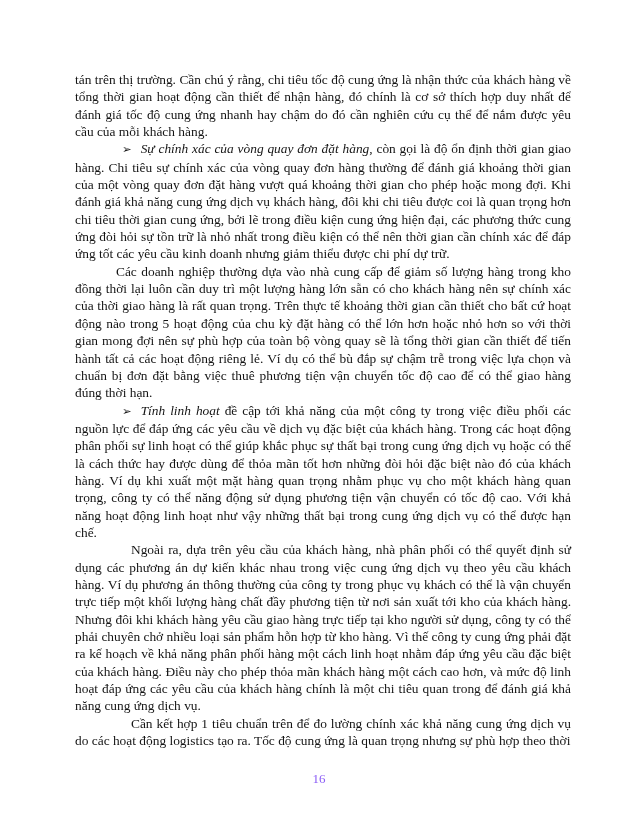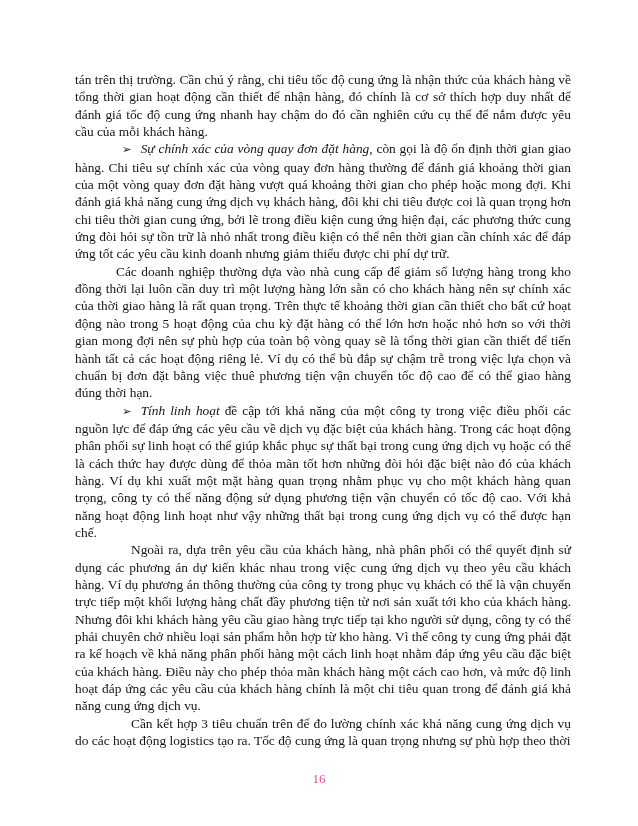--- a/index.html
+++ b/index.html
@@ -59,18 +59,18 @@
     <p>tán trên thị trường. Cần chú ý rằng, chi tiêu tốc độ cung ứng là nhận thức của khách hàng về tổng thời gian hoạt động cần thiết để nhận hàng, đó chính là cơ sở thích hợp duy nhất để đánh giá tốc độ cung ứng nhanh hay chậm do đó cần nghiên cứu cụ thể để nắm được yêu cầu của mỗi khách hàng.</p>
 
     <p class="bullet"><span class="bullet-marker">➢</span><span class="lead-italic">Sự chính xác của vòng quay đơn đặt hàng</span><span>, còn gọi là độ ổn định thời gian giao hàng. Chi tiêu sự chính xác của vòng quay đơn hàng thường để đánh giá khoảng thời gian của một vòng quay đơn đặt hàng vượt quá khoảng thời gian cho phép hoặc mong đợi. Khi đánh giá khả năng cung ứng dịch vụ khách hàng, đôi khi chi tiêu được coi là quan trọng hơn chi tiêu thời gian cung ứng, bởi lẽ trong điều kiện cung ứng hiện đại, các phương thức cung ứng đòi hỏi sự tồn trữ là nhỏ nhất trong điều kiện có thể nên thời gian cần chính xác để đáp ứng tốt các yêu cầu kinh doanh nhưng giảm thiểu được chi phí dự trữ.</span></p>
 
     <p class="indent-sm">Các doanh nghiệp thường dựa vào nhà cung cấp để giảm số lượng hàng trong kho đồng thời lại luôn cần duy trì một lượng hàng lớn sẵn có cho khách hàng nên sự chính xác của thời giao hàng là rất quan trọng. Trên thực tế khoảng thời gian cần thiết cho bất cứ hoạt động nào trong 5 hoạt động của chu kỳ đặt hàng có thể lớn hơn hoặc nhỏ hơn so với thời gian mong đợi nên sự phù hợp của toàn bộ vòng quay sẽ là tổng thời gian cần thiết để tiến hành tất cả các hoạt động riêng lẻ. Ví dụ có thể bù đắp sự chậm trễ trong việc lựa chọn và chuẩn bị đơn đặt bằng việc thuê phương tiện vận chuyển tốc độ cao để có thể giao hàng đúng thời hạn.</p>
 
     <p class="bullet"><span class="bullet-marker">➢</span><span class="lead-italic">Tính linh hoạt</span><span> đề cập tới khả năng của một công ty trong việc điều phối các nguồn lực để đáp ứng các yêu cầu về dịch vụ đặc biệt của khách hàng. Trong các hoạt động phân phối sự linh hoạt có thể giúp khắc phục sự thất bại trong cung ứng dịch vụ hoặc có thể là cách thức hay được dùng để thỏa mãn tốt hơn những đòi hỏi đặc biệt nào đó của khách hàng. Ví dụ khi xuất một mặt hàng quan trọng nhằm phục vụ cho một khách hàng quan trọng, công ty có thể năng động sử dụng phương tiện vận chuyển có tốc độ cao. Với khả năng hoạt động linh hoạt như vậy những thất bại trong cung ứng dịch vụ có thể được hạn chế.</span></p>
 
     <p class="indent-lg">Ngoài ra, dựa trên yêu cầu của khách hàng, nhà phân phối có thể quyết định sử dụng các phương án dự kiến khác nhau trong việc cung ứng dịch vụ theo yêu cầu khách hàng. Ví dụ phương án thông thường của công ty trong phục vụ khách có thể là vận chuyển trực tiếp một khối lượng hàng chất đầy phương tiện từ nơi sản xuất tới kho của khách hàng. Nhưng đôi khi khách hàng yêu cầu giao hàng trực tiếp tại kho người sử dụng, công ty có thể phải chuyên chở nhiều loại sản phẩm hỗn hợp từ kho hàng. Vì thế công ty cung ứng phải đặt ra kế hoạch về khả năng phân phối hàng một cách linh hoạt nhằm đáp ứng yêu cầu đặc biệt của khách hàng. Điều này cho phép thỏa mãn khách hàng một cách cao hơn, và mức độ linh hoạt đáp ứng các yêu cầu của khách hàng chính là một chi tiêu quan trong để đánh giá khả năng cung ứng dịch vụ.</p>
 
-    <p class="indent-lg">Cần kết hợp 3 tiêu chuẩn trên để đo lường chính xác khả năng cung ứng dịch vụ do các hoạt động logistics tạo ra. Tốc độ cung ứng là quan trọng nhưng sự phù hợp theo thời</p>
+    <p class="indent-lg">Cần kết hợp 1 tiêu chuẩn trên để đo lường chính xác khả năng cung ứng dịch vụ do các hoạt động logistics tạo ra. Tốc độ cung ứng là quan trọng nhưng sự phù hợp theo thời</p>
 
   </div>
 
-  <div class="page-number" style="color: #ec4899;">16</div>
+  <div class="page-number" style="color: #8b5cf6;">16</div>
 </div>
 
 </body></html>

